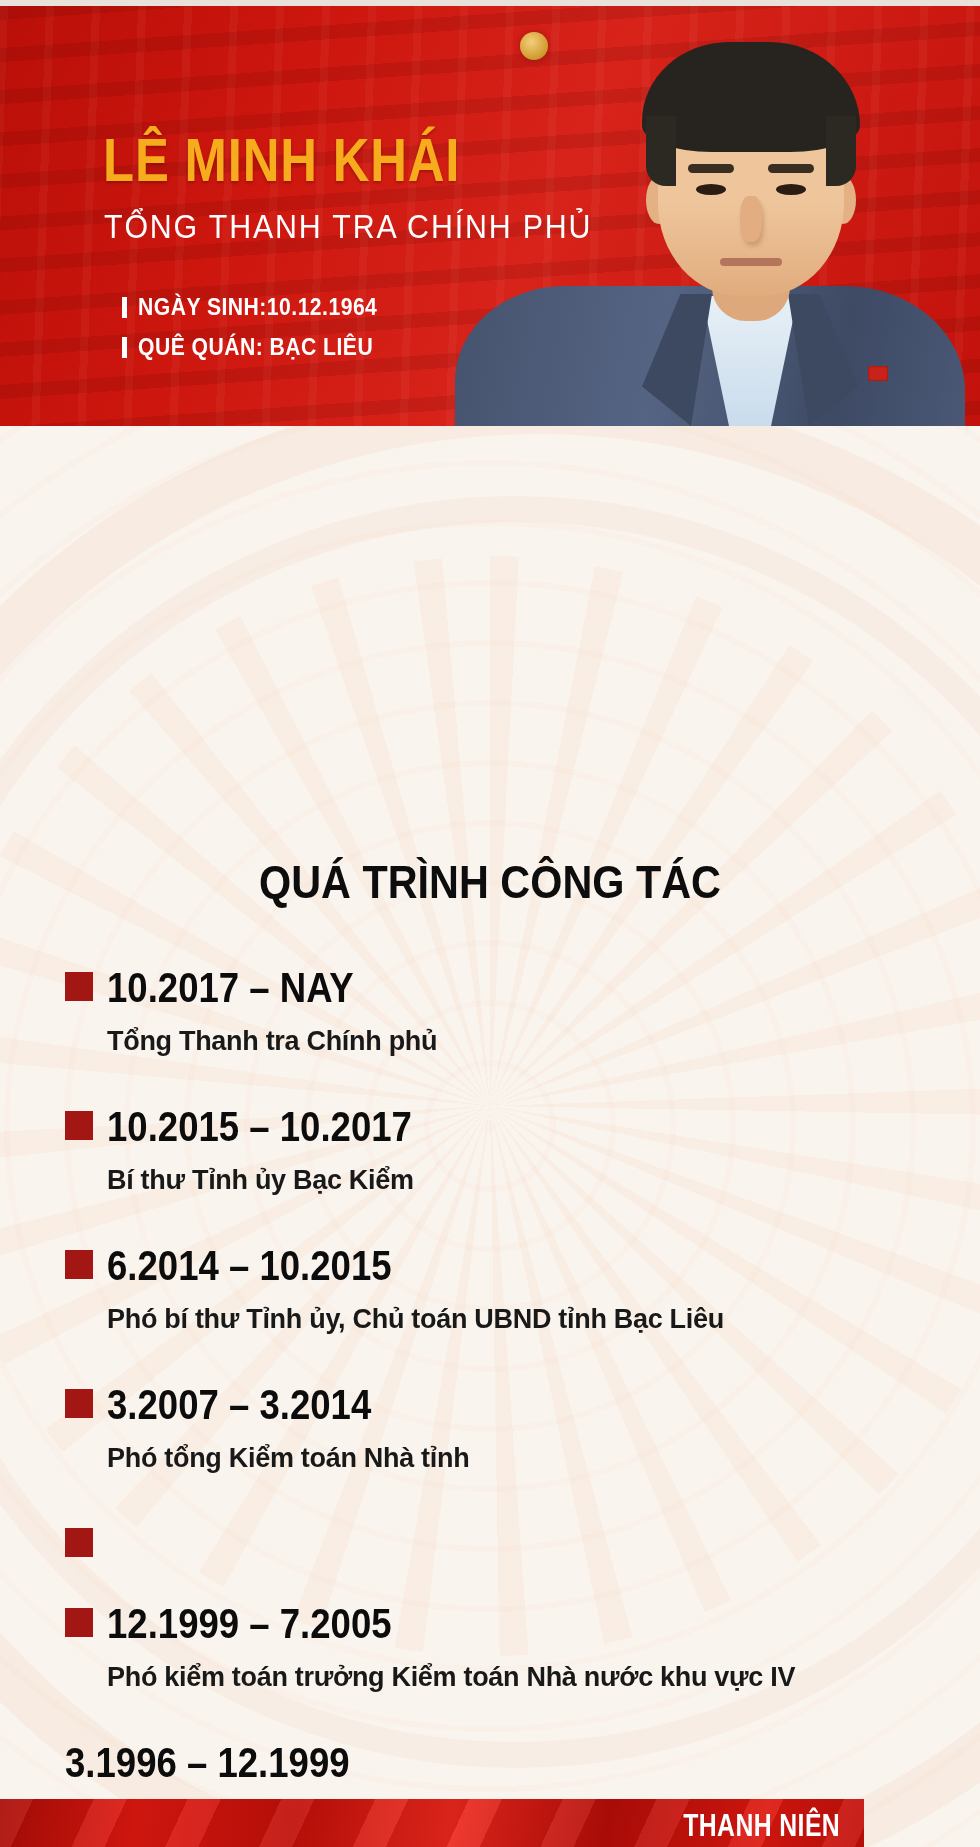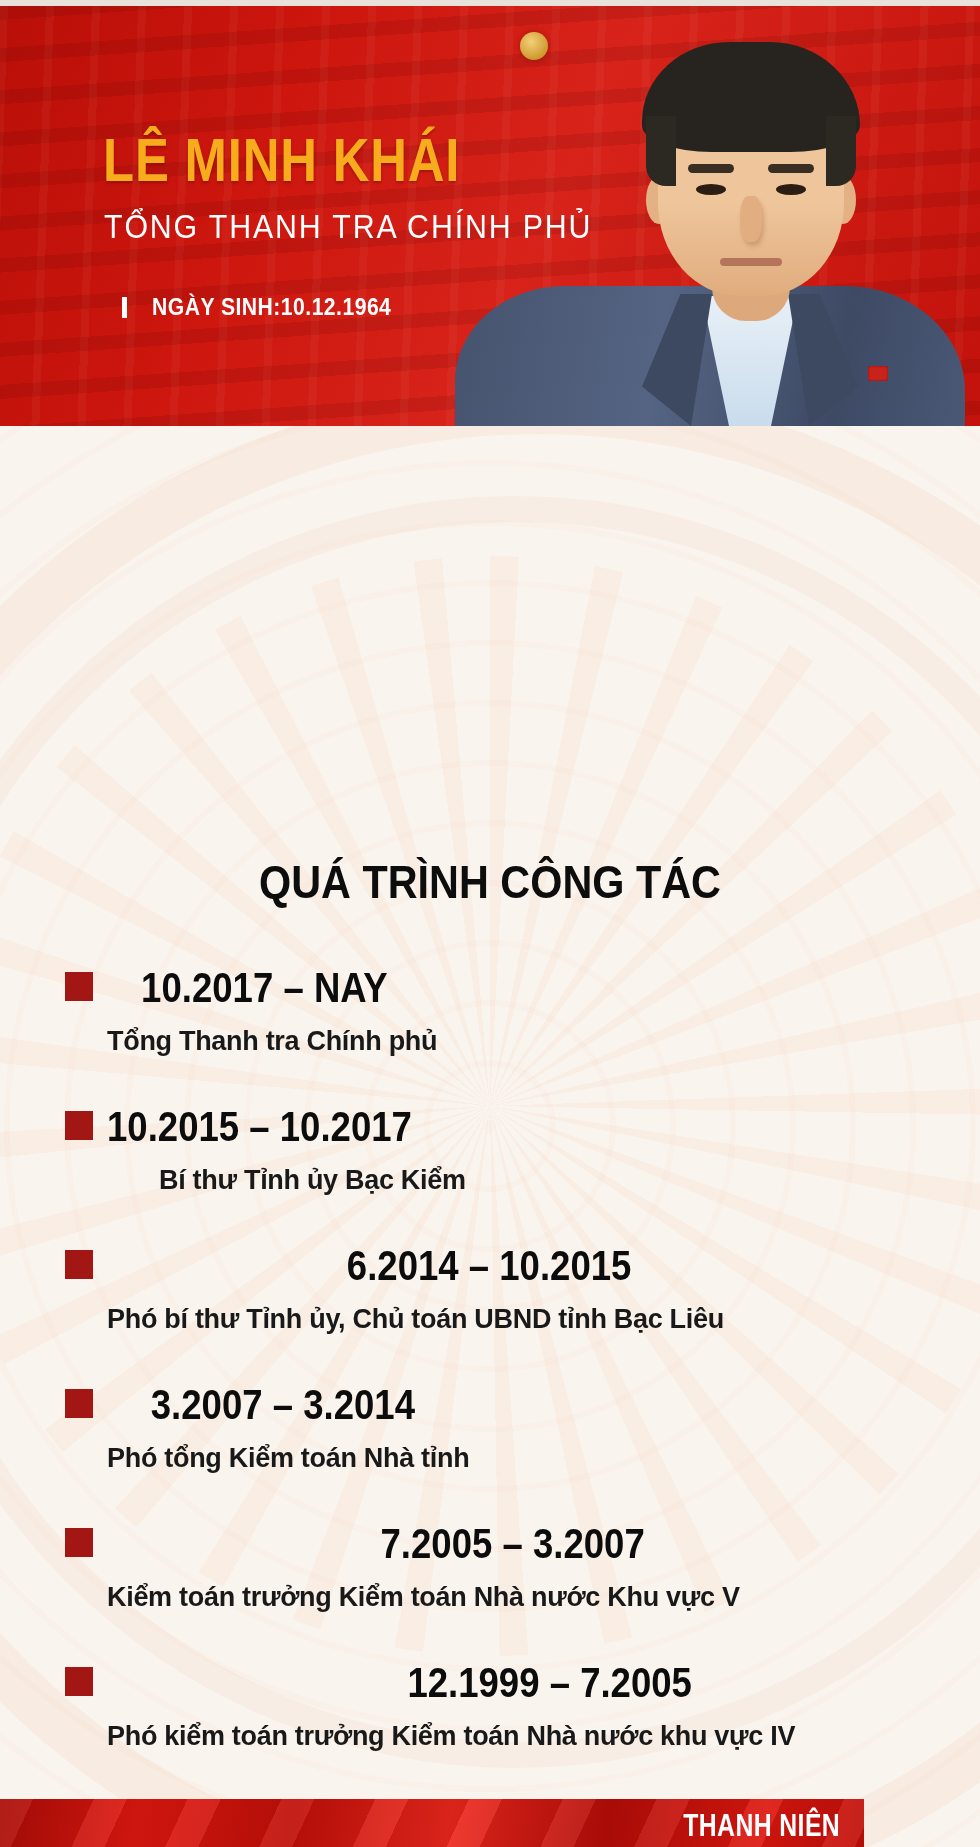--- a/index.html
+++ b/index.html
@@ -24,21 +24,21 @@
   .person-name{
     position:absolute;left:103px;top:118px;font-size:62px;font-weight:700;
     color:#f6ac1c;letter-spacing:1px;transform:scaleX(.82);transform-origin:left top;
     white-space:nowrap;text-shadow:0 2px 3px rgba(80,0,0,.35);
   }
   .person-title{
     position:absolute;left:104px;top:202px;font-size:33px;font-weight:400;
     color:#ffffff;letter-spacing:2px;transform:scaleX(.92);transform-origin:left top;white-space:nowrap;
   }
   .info-list{position:absolute;left:122px;top:289px;}
-  .info-row{display:flex;align-items:center;gap:25px;height:25px;margin-bottom:15px;}
+  .info-row{display:flex;align-items:center;gap:11px;height:25px;margin-bottom:15px;}
   .info-bar{width:5px;height:21px;background:#ffffff;flex:0 0 auto;}
   .info-text{font-size:23px;font-weight:700;color:#ffffff;letter-spacing:.5px;
     transform:scaleX(.92);transform-origin:left center;white-space:nowrap;}
   
   .portrait{position:absolute;right:0;top:0;width:560px;height:420px;}
   .p-suit{position:absolute;left:35px;top:280px;width:510px;height:145px;
     background:linear-gradient(100deg,#46536e 0%,#556483 40%,#3e4a64 75%,#4a5876 100%);
     border-radius:110px 120px 0 0/95px 105px 0 0;}
   .p-shirt{position:absolute;left:255px;top:290px;width:150px;height:130px;
     background:linear-gradient(#e8f0f7,#c9dcec);clip-path:polygon(18% 0,82% 0,64% 100%,36% 100%);}
@@ -72,21 +72,21 @@
     border:26px solid rgba(232,160,118,.08);}
   .wm-rays{position:absolute;left:-60px;top:130px;width:1100px;height:1100px;border-radius:50%;
     background:repeating-conic-gradient(rgba(238,178,140,.10) 0deg 3deg,rgba(0,0,0,0) 3deg 11deg);}
   .wm-dots{position:absolute;left:0;top:0;width:100%;height:100%;
     background:repeating-radial-gradient(circle at 490px 700px,rgba(238,178,140,.05) 0 6px,rgba(0,0,0,0) 6px 60px);}
   .section-title{
     position:absolute;left:50%;top:428px;transform:translateX(-50%) scaleX(.88);
     font-size:47px;font-weight:700;color:#0d0d0d;letter-spacing:0;white-space:nowrap;
   }
   .timeline{position:absolute;left:65px;top:538px;width:915px;}
-  .tl-item{display:flex;align-items:flex-start;gap:14px;margin-bottom:43px;text-align:right;}
+  .tl-item{display:flex;align-items:flex-start;gap:14px;margin-bottom:43px;}
   .tl-bullet{flex:0 0 auto;width:28px;height:29px;background:#a21713;margin-top:8px;}
   .tl-texts{position:relative;}
   .tl-period{font-size:43px;line-height:46px;font-weight:700;color:#0c0c0c;
     transform:scaleX(.85);transform-origin:left top;white-space:nowrap;letter-spacing:0;}
   .tl-role{font-size:27px;line-height:37px;font-weight:700;color:#191919;margin-top:13px;letter-spacing:-0.3px;}
   
   .footer{position:absolute;left:0;top:1793px;width:864px;height:54px;overflow:hidden;
     background:linear-gradient(100deg,#a90c07 0%,#e01a11 16%,#c01009 34%,#ee2b20 52%,#b30d08 70%,#dd1910 88%,#c00f0a 100%);}
   .footer-sheen{position:absolute;left:0;top:0;width:100%;height:100%;
     background:repeating-linear-gradient(115deg,rgba(255,255,255,.07) 0 30px,rgba(120,5,3,.18) 30px 85px);}
@@ -125,20 +125,24 @@
     </div>
 
     <div class="person-name">LÊ MINH KHÁI</div>
     <div class="person-title">TỔNG THANH TRA CHÍNH PHỦ</div>
 
     <div class="info-list">
       <div class="info-row">
         <span class="info-bar"></span>
         <span class="info-text">NGÀY SINH:10.12.1964</span>
       </div>
+      <div class="info-row">
+        <span class="info-bar"></span>
+        <span class="info-text">QUÊ QUÁN: BẠC LIÊU</span>
+      </div>
     </div>
   </div>
 
   <div class="main">
     <div class="wm-ring1"></div>
     <div class="wm-ring2"></div>
     <div class="wm-rays"></div>
     <div class="wm-dots"></div>
 
     <div class="section-title">QUÁ TRÌNH CÔNG TÁC</div>
@@ -172,24 +176,20 @@
       <div class="tl-item">
         <div class="tl-bullet"></div>
         <div class="tl-texts">
           <div class="tl-period">3.2007 – 3.2014</div>
           <div class="tl-role">Phó tổng Kiểm toán Nhà tỉnh</div>
         </div>
       </div>
 
       <div class="tl-item">
         <div class="tl-bullet"></div>
-        <div class="tl-texts">
-          <div class="tl-period">7.2005 – 3.2007</div>
-          <div class="tl-role">Kiểm toán trưởng Kiểm toán Nhà nước Khu vực V</div>
-        </div>
       </div>
 
       <div class="tl-item">
         <div class="tl-bullet"></div>
         <div class="tl-texts">
           <div class="tl-period">12.1999 – 7.2005</div>
           <div class="tl-role">Phó kiểm toán trưởng Kiểm toán Nhà nước khu vực IV</div>
         </div>
       </div>
 

